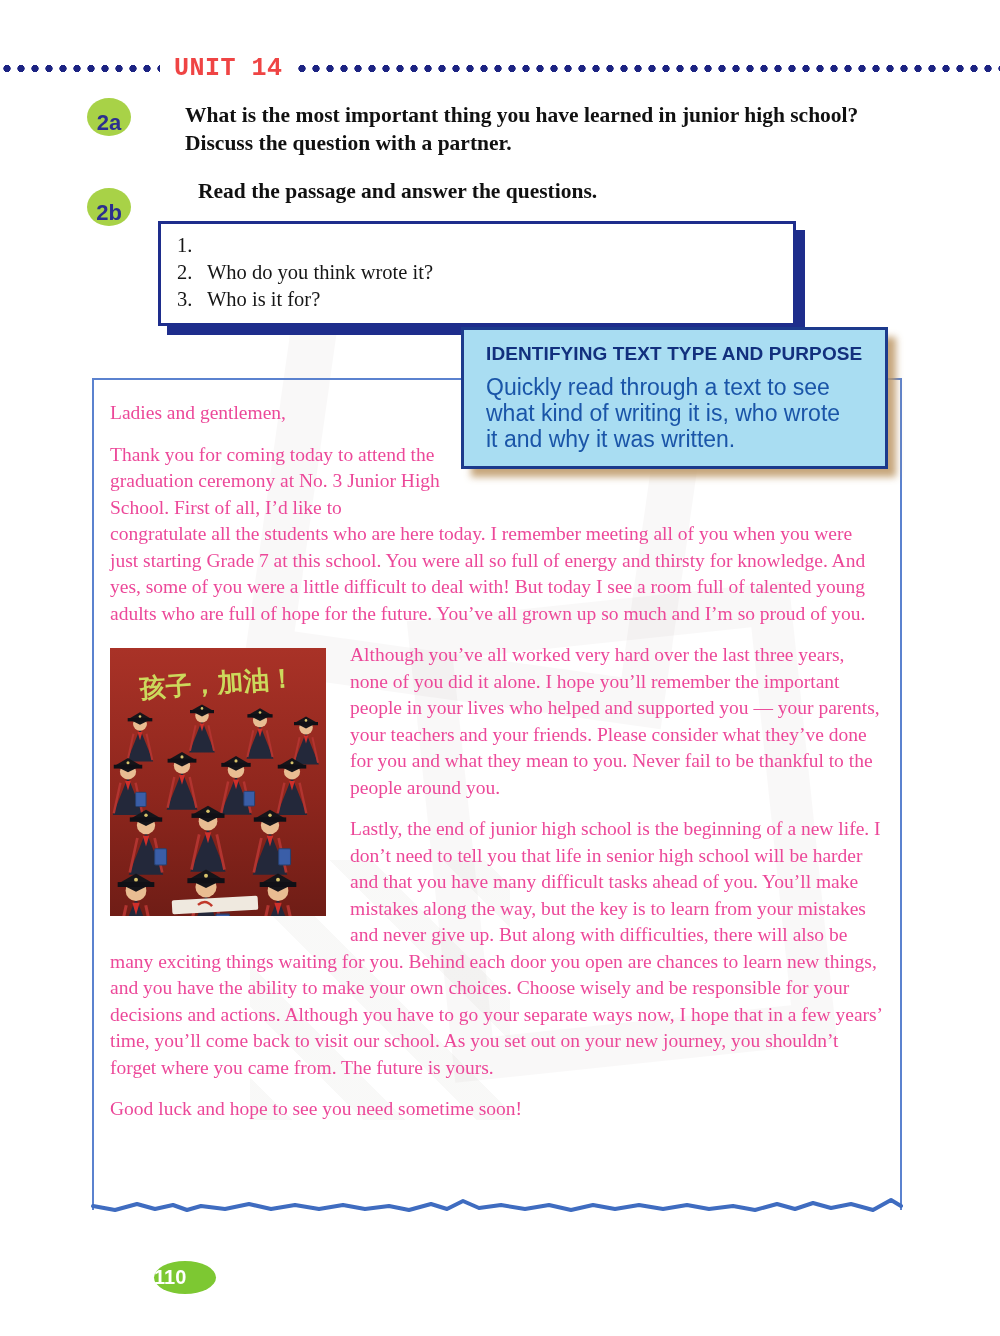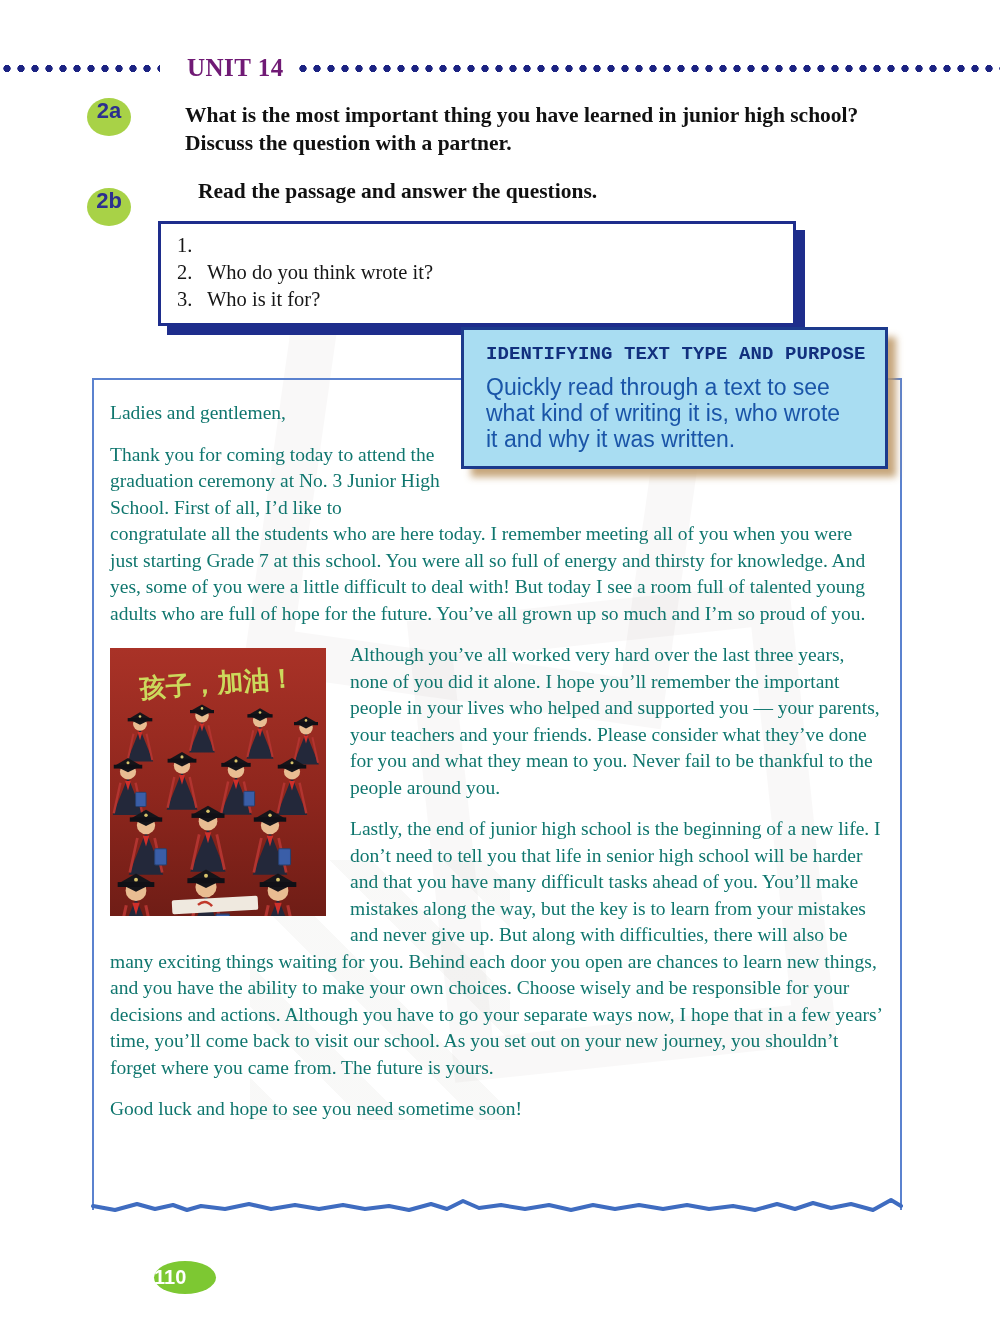--- a/index.html
+++ b/index.html
@@ -14,28 +14,28 @@
     display:flex;align-items:center;
   }
   .dots{
     height:9px;align-self:center;
     background-image:radial-gradient(circle, #1c2382 3.4px, rgba(28,35,130,0) 3.9px);
     background-size:14px 9px;background-position:center left;background-repeat:repeat-x;
   }
   .dots-left{width:160px;}
   .dots-right{flex:1;margin-left:12px;}
   .unit-title{
-    font-family:Liberation Serif, serif;font-weight:bold;font-size:25px;
-    color:#701a75;letter-spacing:0.5px;margin-left:27px;white-space:nowrap;
+    font-family:Liberation Mono, monospace;font-weight:bold;font-size:25px;
+    color:#ef4444;letter-spacing:0.5px;margin-left:14px;white-space:nowrap;
   }
 
   
   .badge{
     position:absolute;width:44px;height:38px;border-radius:50%;
-    background:#a8d247;display:flex;align-items:flex-start;justify-content:center;
+    background:#a8d247;display:flex;align-items:flex-end;justify-content:center;
     font-family:"Liberation Sans", sans-serif;font-weight:bold;font-size:22px;color:#2c2f8f;
   }
   .badge-2a{left:87px;top:98px;}
   .badge-2b{left:87px;top:188px;}
   .instruction{
     position:absolute;left:158px;width:700px;
     font-weight:bold;font-size:21.5px;line-height:28px;color:#111;
   }
   .instr-a{top:101px;margin-left:27px;}
   .instr-b{top:177px;margin-left:40px;}
@@ -51,31 +51,31 @@
   .q-num{width:30px;flex:none;}
 
   
   .tip-box{
     position:absolute;left:461px;top:327px;width:383px;
     background:#a9ddf2;border:3px solid #1c3a8c;
     box-shadow:9px 9px 7px -1px rgba(189,152,102,0.85);
     padding:13px 16px 14px 22px;z-index:6;
     font-family:"Liberation Sans", sans-serif;
   }
-  .tip-title{font-weight:bold;font-size:19px;color:#12307e;margin-bottom:9px;letter-spacing:0.1px;font-family:Liberation Mono, monospace;}
+  .tip-title{font-weight:bold;font-size:19px;color:#12307e;margin-bottom:9px;letter-spacing:0.1px;}
   .tip-body{font-weight:normal;font-size:23px;line-height:26px;color:#1a55a8;width:365px;}
 
   
   .passage-box{
     position:absolute;left:92px;top:378px;width:806px;height:830px;
     border:2px solid #5b82cf;border-bottom:none;background:transparent;z-index:1;
   }
   .passage-body{
     position:relative;padding:20px 16px 0 16px;
-    font-size:19.5px;line-height:26.5px;color:#0f766e;
+    font-size:19.5px;line-height:26.5px;color:#ec4899;
   }
   .passage-body p{margin:0 0 15px 0;}
   .tip-spacer{float:right;width:442px;height:104px;}
   .photo-wrap{float:left;width:216px;height:268px;margin:6px 24px 10px 0;}
   .photo-wrap svg{display:block;}
   .wavy-bottom{position:absolute;left:-3px;bottom:-10px;width:812px;height:24px;}
 
   
   .watermark{position:absolute;z-index:0;opacity:0.055;pointer-events:none;}
   .wm1{left:270px;top:280px;width:330px;height:330px;border:46px solid #8a8878;transform:rotate(8deg);}

